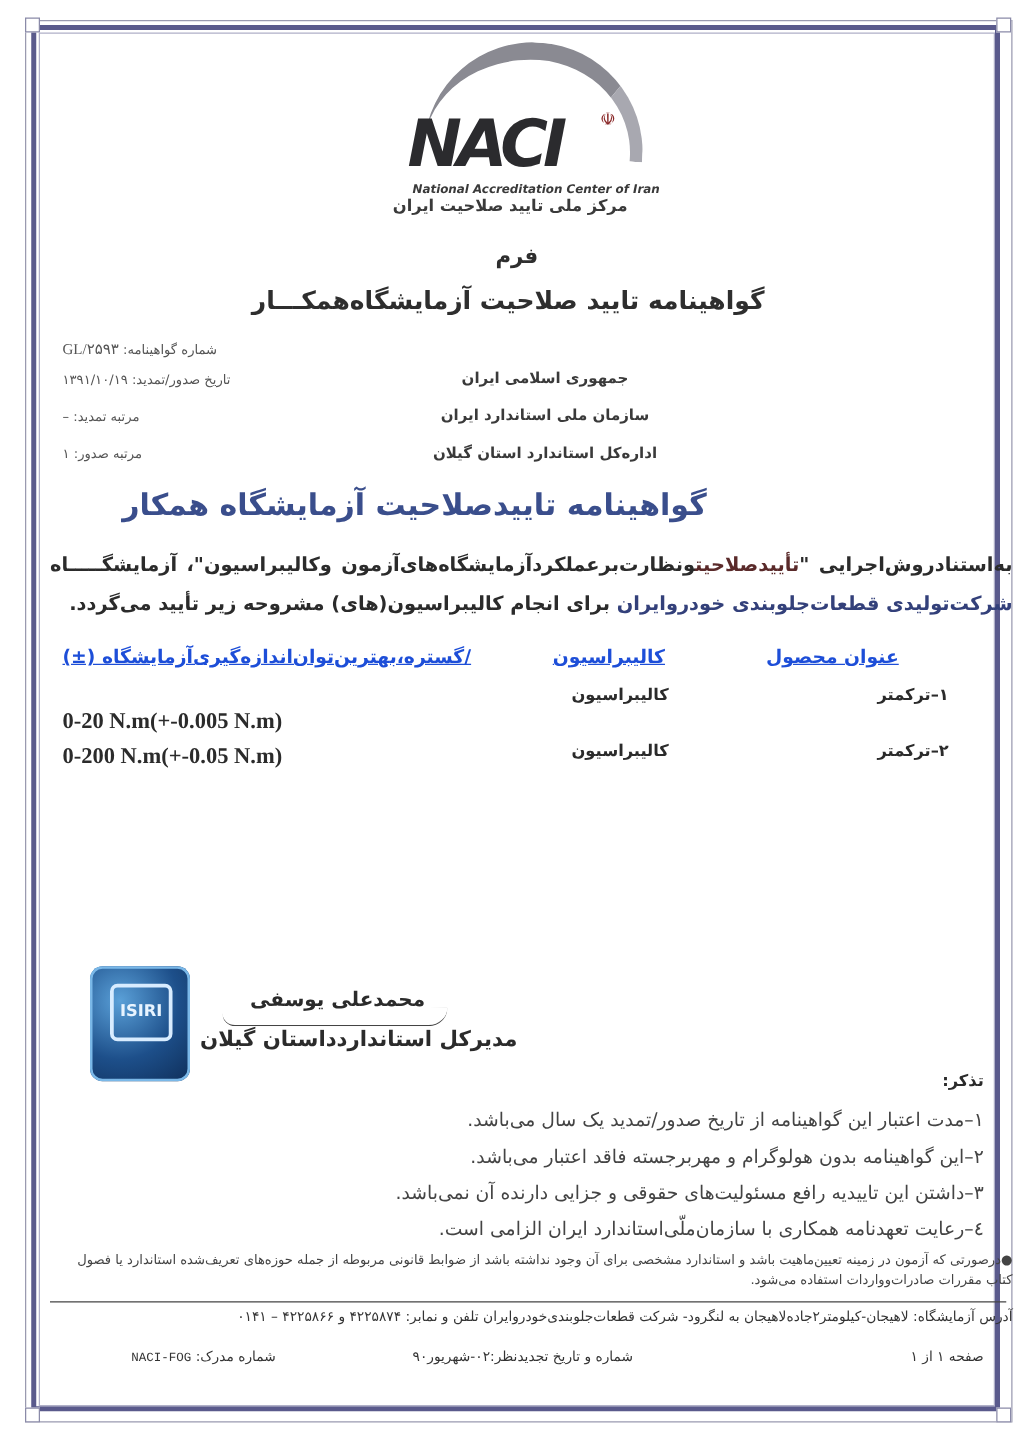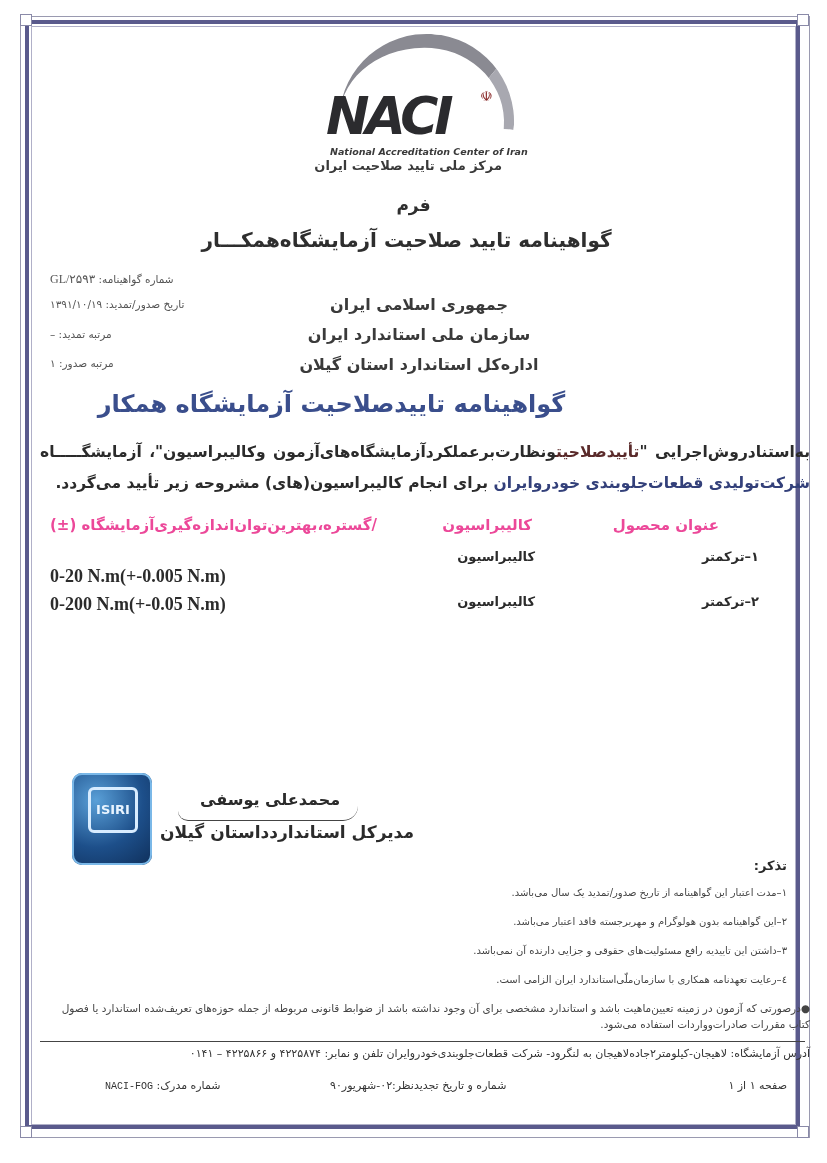--- a/index.html
+++ b/index.html
@@ -39,29 +39,29 @@
     position: absolute; left: 10px; top: 118px; font-size: 9.5px; font-style: italic; font-weight: bold;
     color: #3a3a3a; white-space: nowrap;
   }
   .logo-fa { position: absolute; right: 18px; top: 130px; font-size: 13px; font-weight: bold; color: #3a3a3a; white-space: nowrap; }
 
   .form-label { left: 0; width: 827px; top: 195px; text-align: center; font-size: 17px; font-weight: bold; color: #2e2e2e; }
   .form-title { left: 0; width: 813px; top: 228px; text-align: center; font-size: 20px; font-weight: bold; color: #2e2e2e; }
 
   .meta { left: 50px; width: 200px; font-size: 10.5px; color: #555; text-align: left; }
   .meta span { display: inline-block; }
-  .org { left: 284px; width: 270px; text-align: center; font-size: 16px; font-weight: bold; color: #3a3a3a; }
+  .org { left: 301px; width: 270px; text-align: center; font-size: 12px; font-weight: bold; color: #3a3a3a; }
 
   .big-title { left: 0; width: 663px; top: 390px; text-align: center; font-size: 24px; font-weight: bold; color: #3a4e8c; }
 
   .para { left: 40px; width: 770px; font-size: 15.5px; font-weight: bold; color: #2b2b2b; text-align: justify; text-align-last: justify; }
   .para .hl-red { color: #5a2a2a; }
   .para .hl-blue { color: #33407a; }
 
-  .col-head { font-size: 15px; font-weight: bold; color: #ec4899; }
+  .col-head { font-size: 15px; font-weight: bold; color: #1d4ed8; text-decoration: underline; }
   .cell { font-size: 13px; font-weight: bold; color: #2b2b2b; }
   .range { font-family: "Liberation Serif", serif; font-size: 18px; font-weight: bold; color: #2b2b2b; direction: ltr; }
 
   
   .hologram {
     position: absolute; left: 72px; top: 773px; width: 80px; height: 92px; border-radius: 10px;
     background: radial-gradient(circle at 30% 30%, #5aa0d8, #1d4f8a 55%, #0f2f5a);
     box-shadow: inset 0 0 0 2px #7ab8e8;
   }
   .hologram-mark {
@@ -69,21 +69,21 @@
     border-radius: 6px; color: #e8f4ff; font-size: 13px; font-weight: bold; text-align: center; line-height: 40px;
   }
   .sig-name { left: 200px; top: 790px; font-size: 16px; font-weight: bold; color: #2b2b2b; }
   .sig-title { left: 160px; top: 822px; font-size: 17px; font-weight: bold; color: #2b2b2b; }
   .sig-line {
     position: absolute; left: 178px; top: 806px; width: 180px; height: 14px;
     border-bottom: 1.5px solid #444; border-radius: 0 0 60px 40px;
   }
 
   .note-head { right: 40px; top: 858px; font-size: 13px; font-weight: bold; color: #2b2b2b; }
-  .note { right: 40px; font-size: 10px; color: #444; white-space: nowrap; }
+  .note { right: 40px; font-size: 15px; color: #444; white-space: nowrap; }
   .note-star { left: 40px; width: 770px; top: 1000px; font-size: 10.5px; color: #444; line-height: 16px; }
 
   .rule { position: absolute; left: 40px; width: 765px; top: 1041px; height: 1px; background: #444; }
   .address { left: 40px; width: 770px; top: 1047px; font-size: 11px; color: #333; text-align: right; white-space: nowrap; }
   .foot { top: 1079px; font-size: 11px; color: #333; white-space: nowrap; }
   .foot .ltr { direction: ltr; unicode-bidi: embed; font-family: Liberation Mono, monospace; font-size: 10px; }
 </style>
 </head>
 <body>
 

